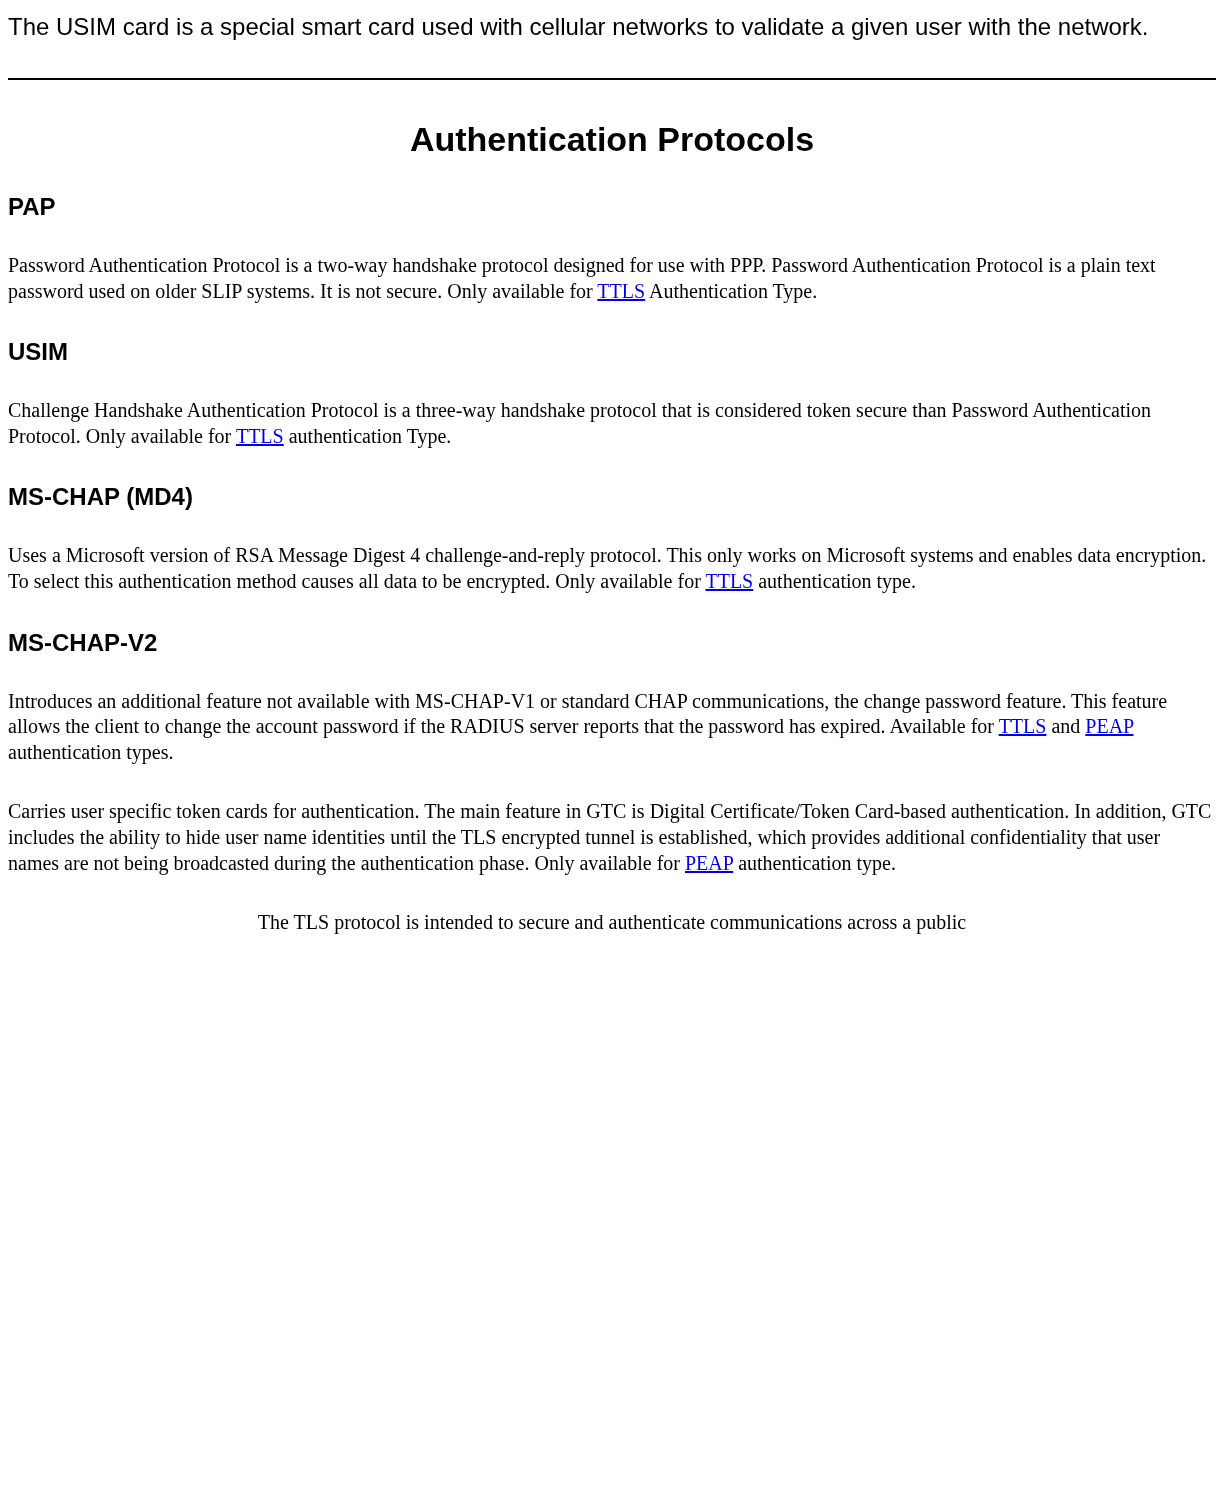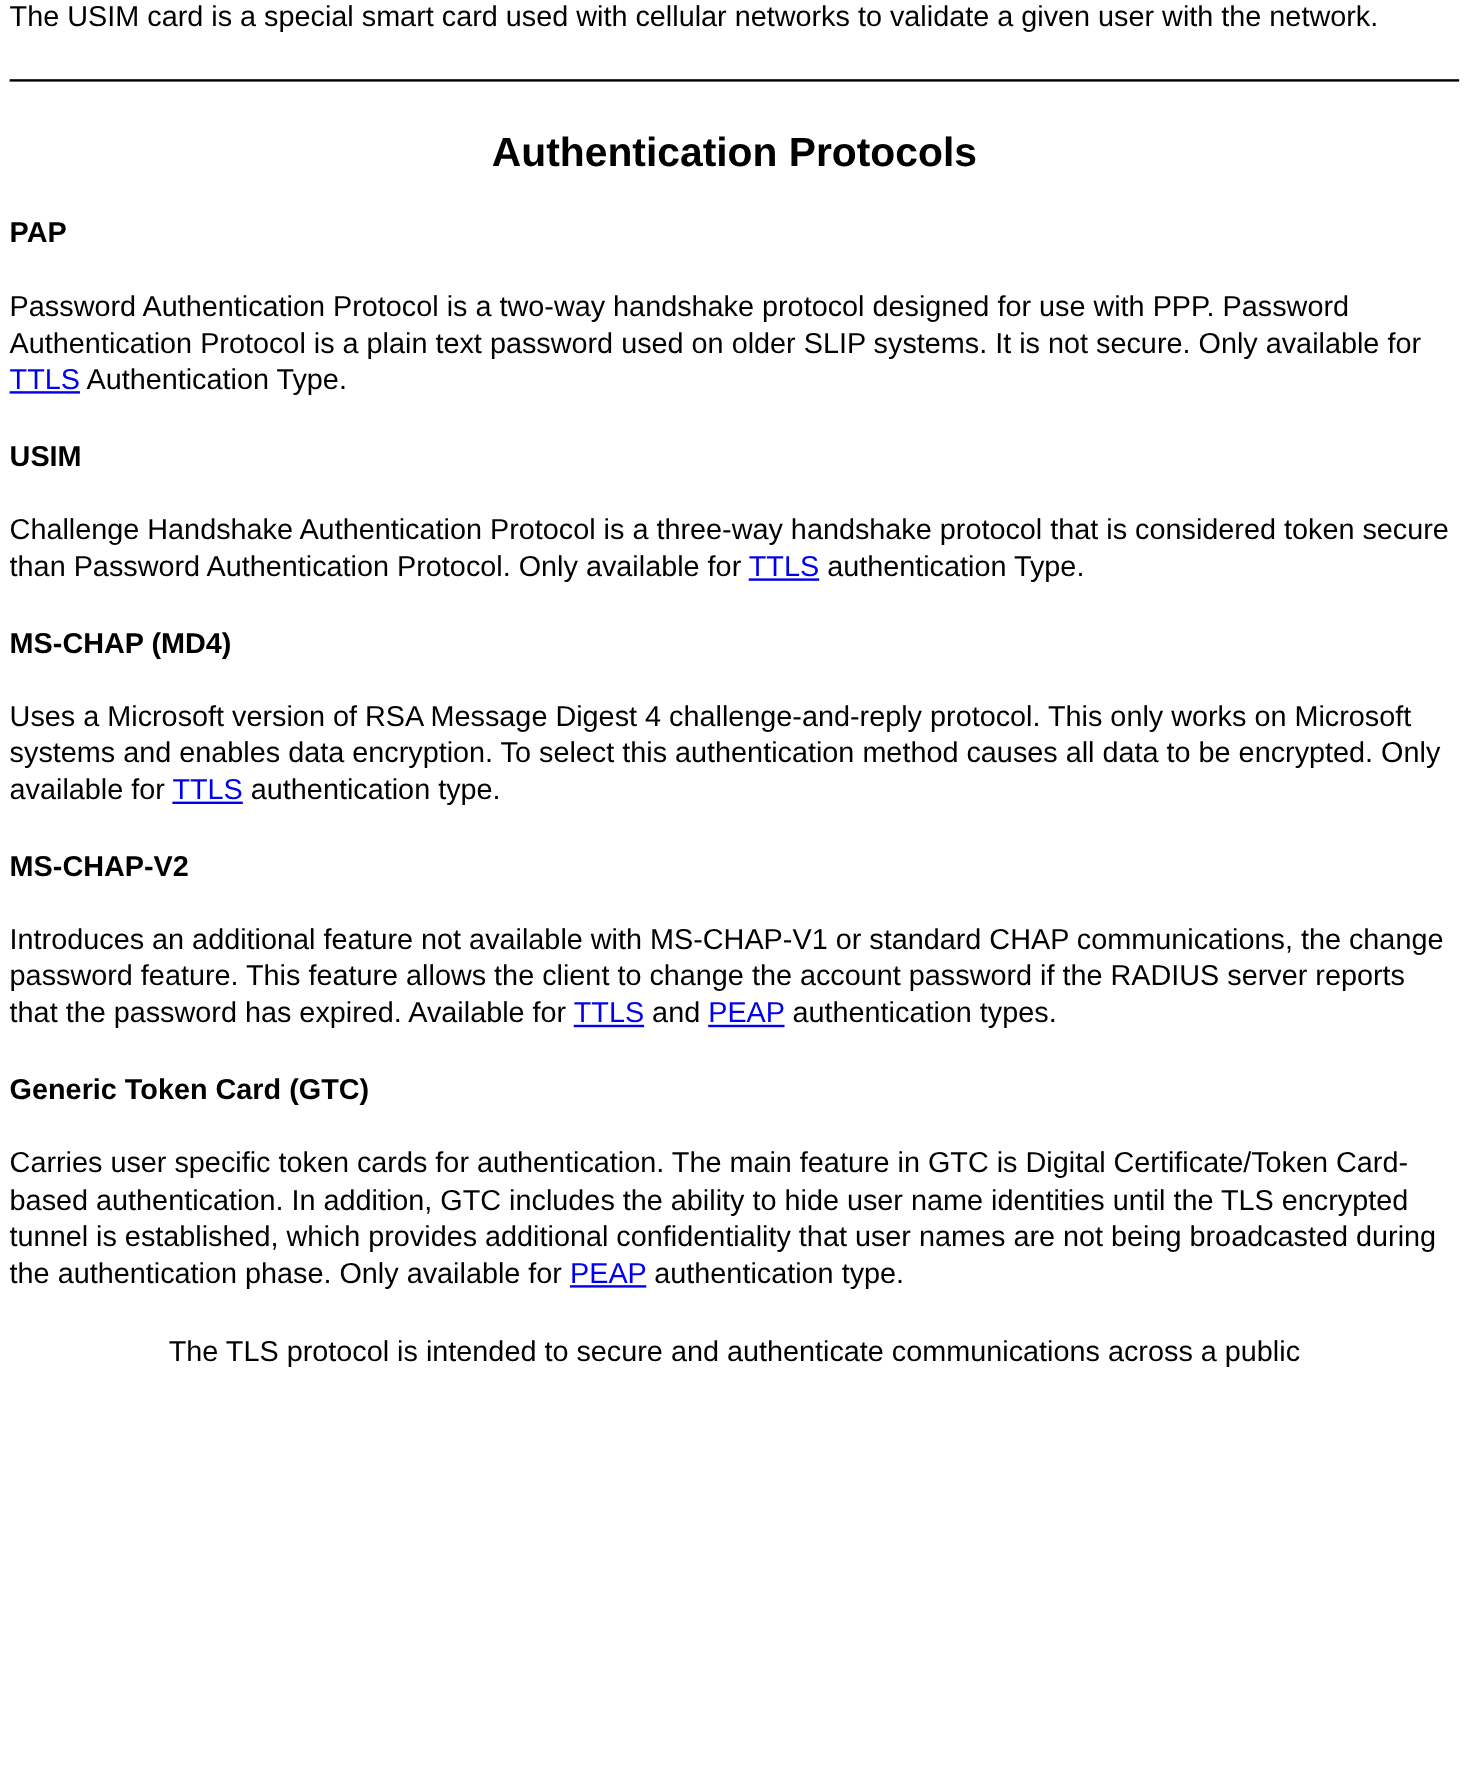--- a/index.html
+++ b/index.html
@@ -5,21 +5,21 @@
   html, body {
     margin: 0;
     padding: 0;
     background: #fff;
     color: #000;
     font-family: Verdana, Arial, Helvetica, sans-serif;
   }
   .page {
     width: 1224px;
     box-sizing: border-box;
-    padding: 0 8px 0 8px;
+    padding: 12px 8px 0 8px;
   }
   .intro {
     font-size: 24px;
     line-height: 1.25;
     margin: 0 0 36px 0;
   }
   hr.sep {
     border: none;
     border-top: 2px solid #000;
     margin: 0 0 40px 0;
@@ -30,23 +30,24 @@
     font-weight: bold;
     margin: 0 0 34px 0;
     text-align: center;
   }
   h2.sub {
     font-size: 24px;
     font-weight: bold;
     margin: 0 0 32px 0;
   }
   p.body {
-    font-size: 24px;
+    font-size: 20px;
     line-height: 1.28;
     margin: 0 0 34px 0;
+    font-family: Liberation Serif, serif;
   }
   a.link {
     color: #0000EE;
     text-decoration: underline;
     cursor: pointer;
   }
 </style>
 </head>
 <body>
 
@@ -71,21 +72,20 @@
   <h2 class="sub">MS-CHAP (MD4)</h2>
   <p class="body">
     <span>Uses a Microsoft version of RSA Message Digest 4 challenge-and-reply protocol. This only works on Microsoft systems and enables data encryption. To select this authentication method causes all data to be encrypted. Only available for </span><a class="link">TTLS</a><span> authentication type.</span>
   </p>
 
   <h2 class="sub">MS-CHAP-V2</h2>
   <p class="body">
     <span>Introduces an additional feature not available with MS-CHAP-V1 or standard CHAP communications, the change password feature. This feature allows the client to change the account password if the RADIUS server reports that the password has expired. Available for </span><a class="link">TTLS</a><span> and </span><a class="link">PEAP</a><span> authentication types.</span>
   </p>
 
-  <h2 class="sub">Generic Token Card (GTC)</h2>
   <p class="body">
     <span>Carries user specific token cards for authentication. The main feature in GTC is Digital Certificate/Token Card-based authentication. In addition, GTC includes the ability to hide user name identities until the TLS encrypted tunnel is established, which provides additional confidentiality that user names are not being broadcasted during the authentication phase. Only available for </span><a class="link">PEAP</a><span> authentication type.</span>
   </p>
 
   <p class="body" style="margin-bottom:0;text-align:center;">
     <span>The TLS protocol is intended to secure and authenticate communications across a public</span>
   </p>
 
 </div>
 

